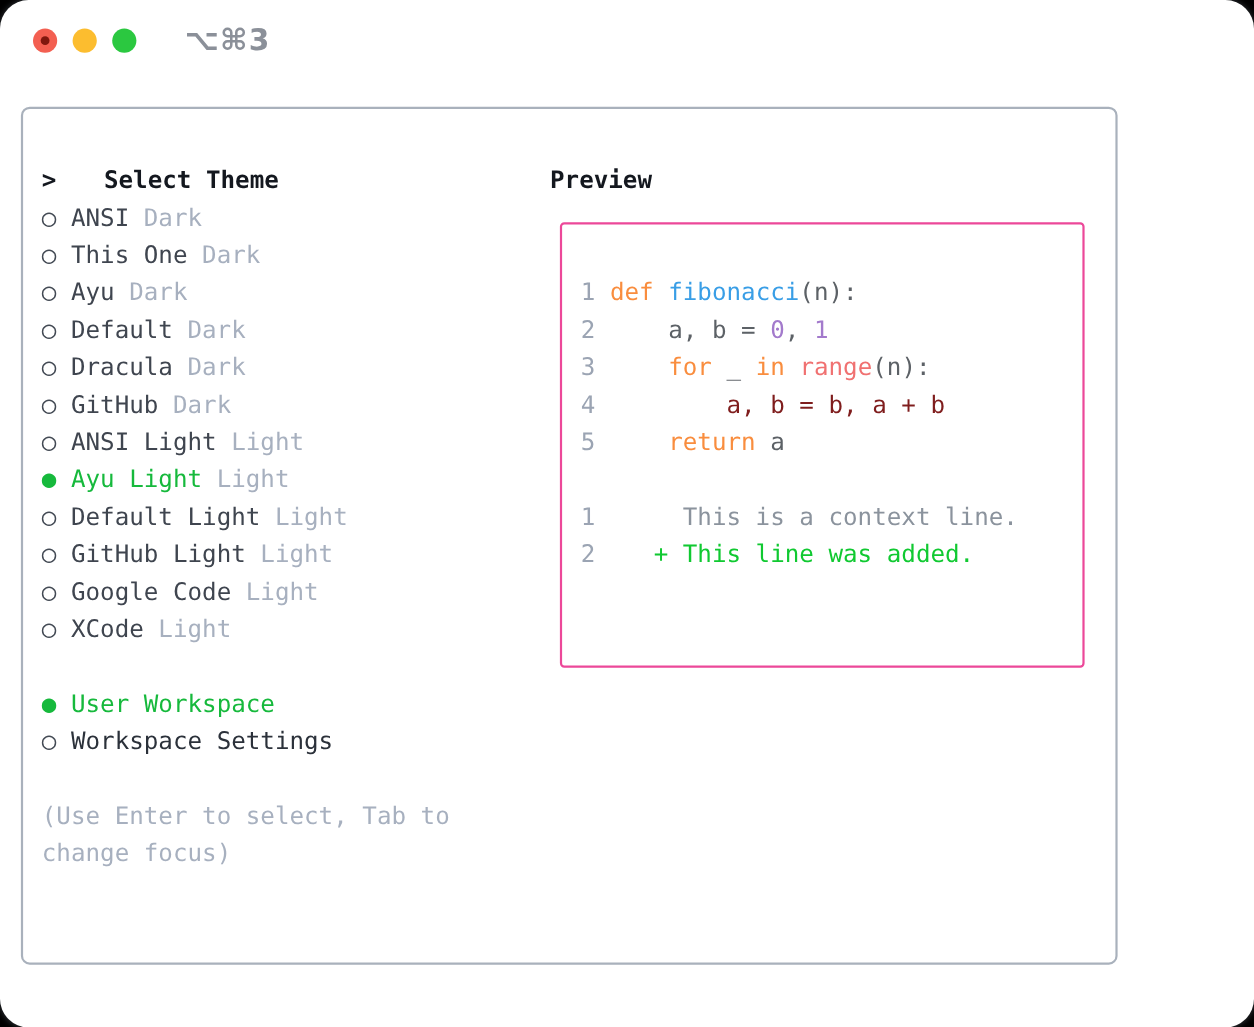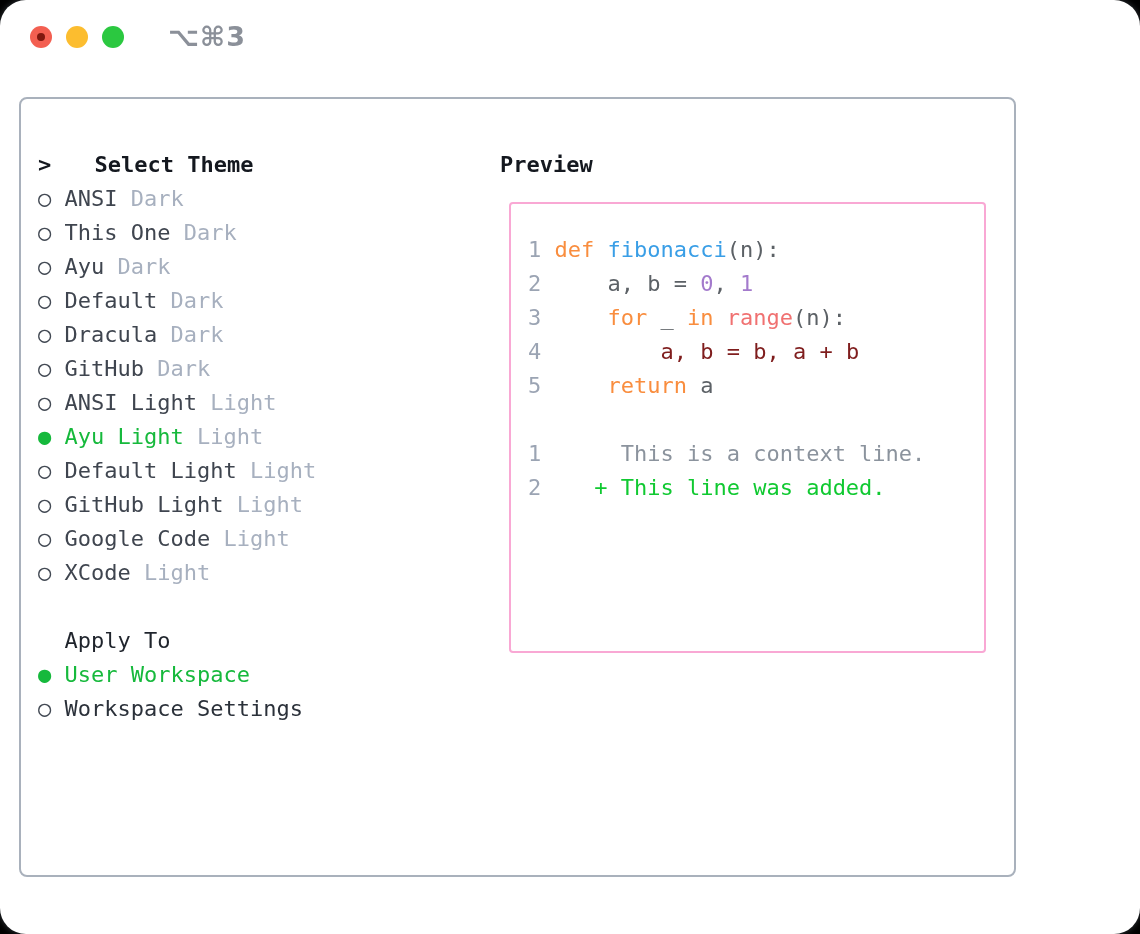--- a/index.html
+++ b/index.html
@@ -34,23 +34,23 @@
   .tname{color:#3f454f;}
   .tvariant{color:#a7b0bf;margin-left:1ch;}
   .apply-header{color:#1f242c;}
   .apply-header .hpad{display:inline-block;width:2ch;}
   .alabel{color:#2b313a;}
   .blank{height:34px;}
   .help{white-space:normal;color:#a7b0bf;line-height:34px;}
   
   .preview-header{position:absolute;left:479px;top:49px;font-size:22px;line-height:34px;font-weight:700;color:#14181f;}
   .preview-box{
-    position:absolute;left:488px;top:103px;width:477px;height:451px;box-sizing:border-box;
-    border:2px solid #f9a8d4;border-radius:4px;background:#fff;
-    padding:29px 0 0 17px;overflow:hidden;
+    position:absolute;left:488px;top:103px;width:477px;height:405px;box-sizing:border-box;
+    border:2px solid #ec4899;border-radius:4px;background:#fff;
+    padding:46px 0 0 17px;overflow:hidden;
   }
   .cline,.dline{white-space:pre;height:34px;font-size:22px;line-height:34px;color:#5c6166;}
   .lnum{display:inline-block;width:2ch;color:#9ba4b3;}
   .dgap{display:inline-block;width:3ch;}
   .dmark{display:inline-block;width:2ch;}
   .d-context{color:#8b939d;}
   .d-deleted{color:#c93a2a;}
   .d-added{color:#10c931;}
 </style>
 </head>
@@ -80,29 +80,29 @@
           <div class="line theme-item"><span class="radio">○</span><span class="tname">ANSI Light</span><span class="tvariant">Light</span></div>
           <div class="line theme-item selected"><span class="radio">●</span><span class="tname">Ayu Light</span><span class="tvariant">Light</span></div>
           <div class="line theme-item"><span class="radio">○</span><span class="tname">Default Light</span><span class="tvariant">Light</span></div>
           <div class="line theme-item"><span class="radio">○</span><span class="tname">GitHub Light</span><span class="tvariant">Light</span></div>
           <div class="line theme-item"><span class="radio">○</span><span class="tname">Google Code</span><span class="tvariant">Light</span></div>
           <div class="line theme-item"><span class="radio">○</span><span class="tname">XCode</span><span class="tvariant">Light</span></div>
         </div>
 
       <div class="blank"></div>
 
-      <div class="line apply-header"><span class="hpad"></span><span>Apply To</span></div>
 
       <div id="apply-list">
           <div class="line apply-item selected"><span class="radio">●</span><span class="alabel">User Workspace</span></div>
           <div class="line apply-item"><span class="radio">○</span><span class="alabel">Workspace Settings</span></div>
         </div>
 
       <div class="blank"></div>
 
+      <div class="help">(Use Enter to select, Tab to change focus)</div>
     </div>
 
     <div class="preview-header">Preview</div>
 
     <div class="preview-box">
       <div id="code-lines">
           <div class="cline"><span class="lnum">1</span><span class="tok" style="color: rgb(249, 141, 62);">def</span><span class="tok" style="color: rgb(92, 97, 102);"> </span><span class="tok" style="color: rgb(57, 158, 230);">fibonacci</span><span class="tok" style="color: rgb(92, 97, 102);">(n):</span></div>
           <div class="cline"><span class="lnum">2</span><span class="tok" style="color: rgb(92, 97, 102);">    a, b = </span><span class="tok" style="color: rgb(163, 122, 204);">0</span><span class="tok" style="color: rgb(92, 97, 102);">, </span><span class="tok" style="color: rgb(163, 122, 204);">1</span></div>
           <div class="cline"><span class="lnum">3</span><span class="tok" style="color: rgb(92, 97, 102);">    </span><span class="tok" style="color: rgb(249, 141, 62);">for</span><span class="tok" style="color: rgb(92, 97, 102);"> _ </span><span class="tok" style="color: rgb(249, 141, 62);">in</span><span class="tok" style="color: rgb(92, 97, 102);"> </span><span class="tok" style="color: rgb(240, 113, 113);">range</span><span class="tok" style="color: rgb(92, 97, 102);">(n):</span></div>
           <div class="cline"><span class="lnum">4</span><span class="tok" style="color: #7f1d1d; text-align: center;">        a, b = b, a + b</span></div>

